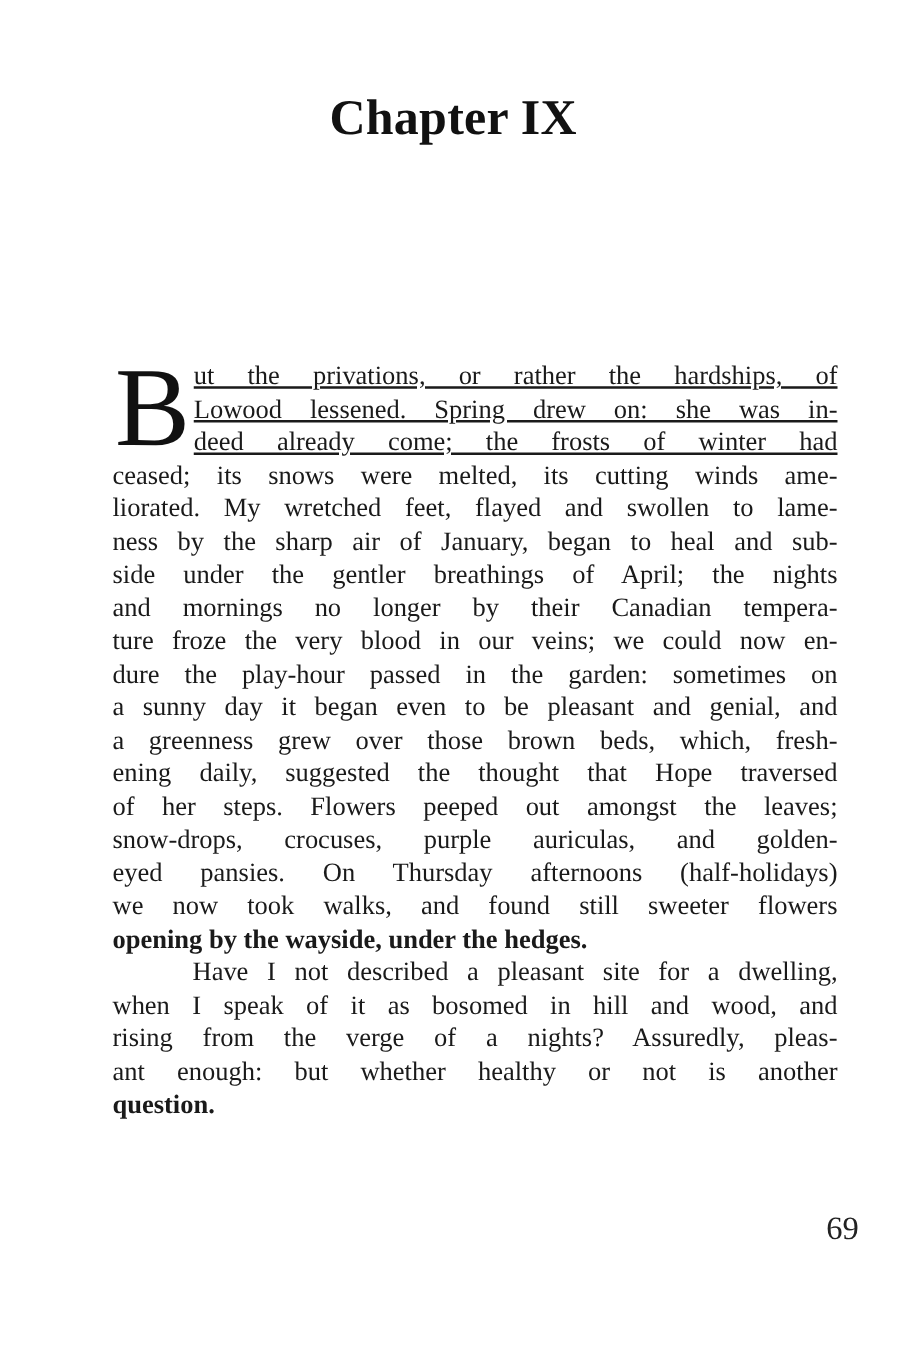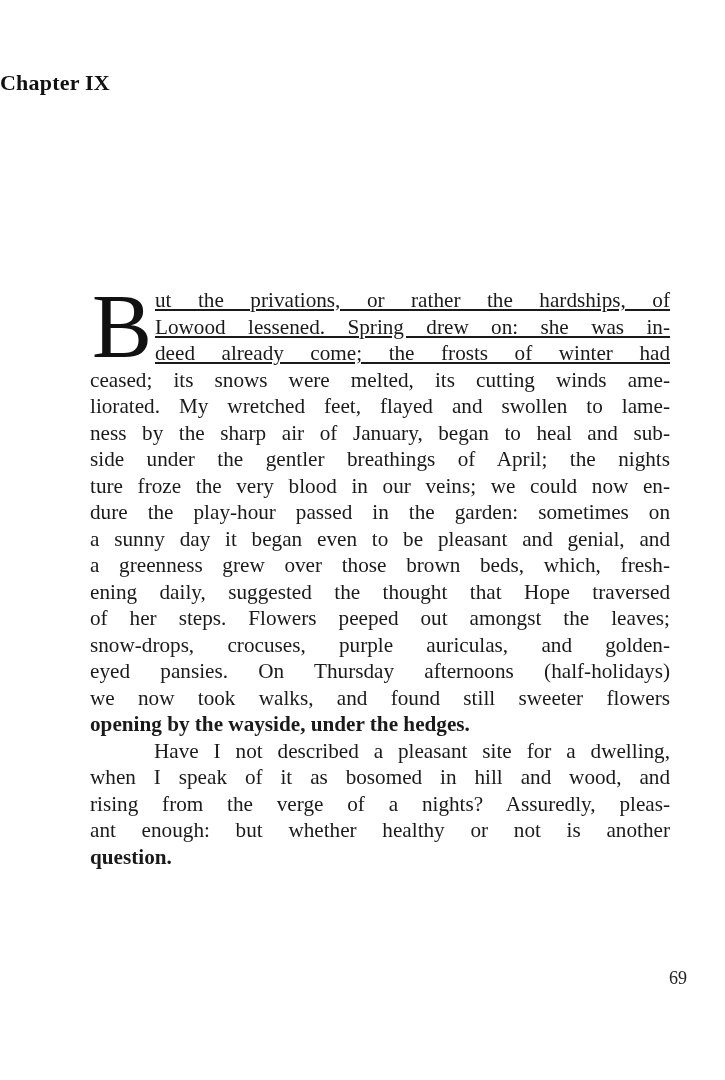--- a/index.html
+++ b/index.html
@@ -1,57 +1,58 @@
 <!DOCTYPE html>
 <html><head>
 <meta charset="utf-8">
 <style>
   html, body { margin: 0; padding: 0; }
   body {
     width: 725px; height: 1080px; background: #ffffff; position: relative; overflow: hidden;
     font-family: "Liberation Serif", "DejaVu Serif", serif; color: #1a1a1a;
   }
   .chapter-title {
-    position: absolute; top: 70px; left: 0; width: 725px; text-align: left;
-    font-size: 22px; font-weight: bold; letter-spacing: 0.2px; color: #111;
+    position: absolute; top: 70px; left: 0; width: 725px; text-align: center;
+    font-size: 40px; font-weight: bold; letter-spacing: 0.2px; color: #111;
   }
   .body-text {
     position: absolute; left: 90px; top: 287px; width: 580px;
     font-size: 21.2px; line-height: 26.5px; text-align: justify;
     text-align-last: left; hyphens: none;
   }
   .line { display: block; white-space: nowrap; text-align: justify; text-align-last: justify; }
   .line.last { text-align-last: left; font-weight: bold; }
   .dropcap-wrap { position: relative; }
   .dropcap {
     position: absolute; left: 2px; top: 3px; font-size: 90px; line-height: 74px;
     font-weight: normal; color: #111;
   }
   .dc-line { display: block; margin-left: 65px; white-space: nowrap; text-align: justify; text-align-last: justify; text-decoration: underline; }
   .para2 .first { text-indent: 32px; }
   .page-number {
-    position: absolute; right: 38px; top: 968px; font-size: 18px; color: #222;
+    position: absolute; right: 38px; top: 968px; font-size: 26px; color: #222;
   }
 </style>
 </head>
 <body>
 
 <div>
   <h1 class="chapter-title" style="margin:0;">Chapter IX</h1>
 
   <div class="body-text">
     <div class="dropcap-wrap">
       <span class="dropcap">B</span>
       <span class="dc-line">ut the privations, or rather the hardships, of</span>
       <span class="dc-line">Lowood lessened. Spring drew on: she was in-</span>
       <span class="dc-line">deed already come; the frosts of winter had</span>
       <span class="line">ceased; its snows were melted, its cutting winds ame-</span>
       <span class="line">liorated. My wretched feet, flayed and swollen to lame-</span>
       <span class="line">ness by the sharp air of January, began to heal and sub-</span>
       <span class="line">side under the gentler breathings of April; the nights</span>
+      <span class="line">and mornings no longer by their Canadian tempera-</span>
       <span class="line">ture froze the very blood in our veins; we could now en-</span>
       <span class="line">dure the play-hour passed in the garden: sometimes on</span>
       <span class="line">a sunny day it began even to be pleasant and genial, and</span>
       <span class="line">a greenness grew over those brown beds, which, fresh-</span>
       <span class="line">ening daily, suggested the thought that Hope traversed</span>
       <span class="line">of her steps. Flowers peeped out amongst the leaves;</span>
       <span class="line">snow-drops, crocuses, purple auriculas, and golden-</span>
       <span class="line">eyed pansies. On Thursday afternoons (half-holidays)</span>
       <span class="line">we now took walks, and found still sweeter flowers</span>
       <span class="line last">opening by the wayside, under the hedges.</span>

